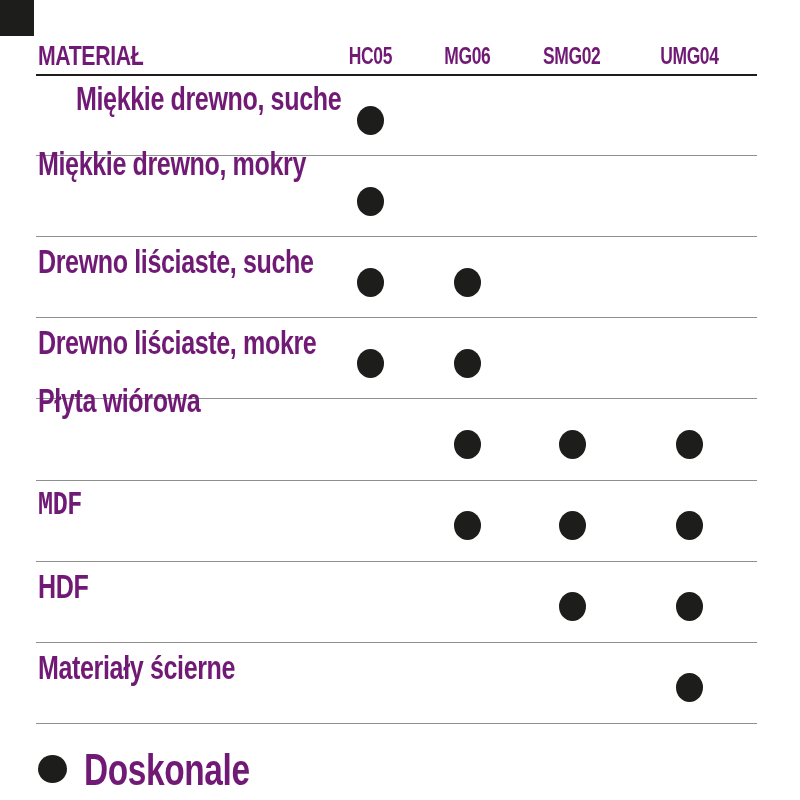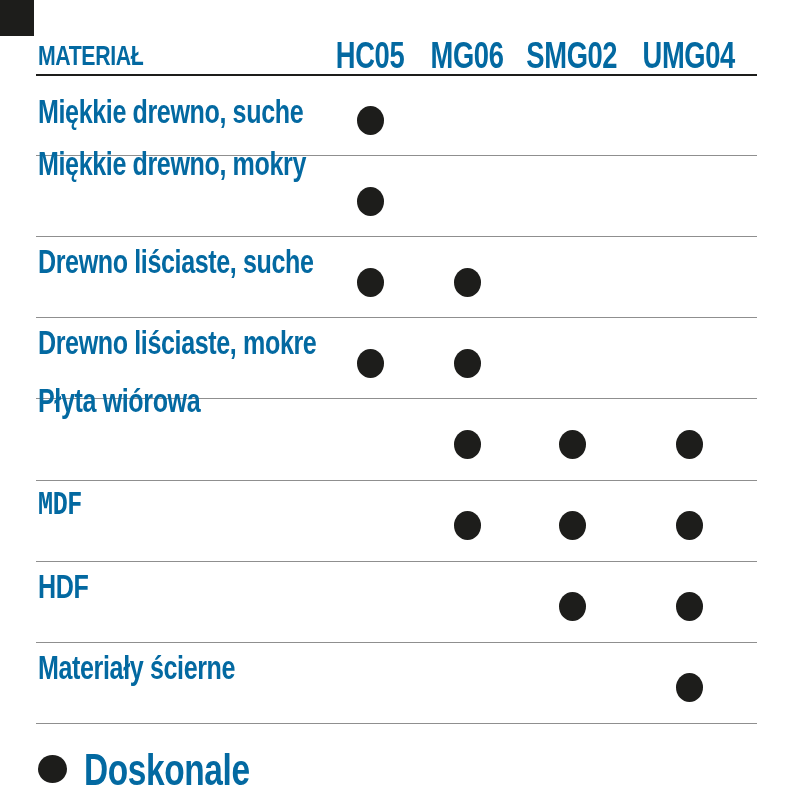--- a/index.html
+++ b/index.html
@@ -3,21 +3,21 @@
 <meta charset="utf-8">
 <style>
   html,body { margin:0; padding:0; background:#ffffff; }
   .stage {
     position: relative;
     width: 800px;
     height: 800px;
     background: #ffffff;
     overflow: hidden;
     font-family: "Liberation Sans", sans-serif;
-    color: #0369a1;
+    color: #701a75;
   }
   .corner-mark {
     position: absolute;
     left: 0; top: 0;
     width: 34px; height: 36px;
     background: #1d1d1b;
   }
   
   .cond {
     display: inline-block;
@@ -37,21 +37,21 @@
     position: absolute;
     left: 38px; top: 40px;
     font-size: 28px; font-weight: 700; line-height: 32px;
   }
   .col-header {
     position: absolute;
     top: 40px;
     width: 140px;
     margin-left: -70px;
     text-align: center;
-    font-size: 36px; font-weight: 700; line-height: 32px;
+    font-size: 23px; font-weight: 700; line-height: 32px;
   }
   .rule {
     position: absolute;
     left: 36px;
     width: 721px;
     height: 1px;
     background: #8f8f8f;
   }
   .rule.dark { height: 2px; background: #1d1d1b; }
   .row-label {
@@ -89,21 +89,21 @@
     <span class="cond">MATERIAŁ</span>
   </div>
 
   <div id="col-headers">
       <div class="col-header" style="left: 370px;"><span class="cond-center">HC05</span></div>
       <div class="col-header" style="left: 467px;"><span class="cond-center">MG06</span></div>
       <div class="col-header" style="left: 572px;"><span class="cond-center">SMG02</span></div>
       <div class="col-header" style="left: 689px;"><span class="cond-center">UMG04</span></div>
     </div>
   <div id="rows">
-      <div class="row-label" style="top: 94px;"><span class="cond">Miękkie drewno, suche</span></div>
+      <div class="row-label" style="top: 81px; margin-left: 38px;"><span class="cond">Miękkie drewno, suche</span></div>
       <div class="dot" style="left: 370px; top: 105.5px;"></div>
       <div class="rule" style="top: 155.1px;"></div>
       <div class="row-label" style="top: 146px;"><span class="cond">Miękkie drewno, mokry</span></div>
       <div class="dot" style="left: 370px; top: 186.6px;"></div>
       <div class="rule" style="top: 236.2px;"></div>
       <div class="row-label" style="top: 244.2px;"><span class="cond">Drewno liściaste, suche</span></div>
       <div class="dot" style="left: 370px; top: 267.7px;"></div>
       <div class="dot" style="left: 467px; top: 267.7px;"></div>
       <div class="rule" style="top: 317.3px;"></div>
       <div class="row-label" style="top: 325.3px;"><span class="cond">Drewno liściaste, mokre</span></div>

